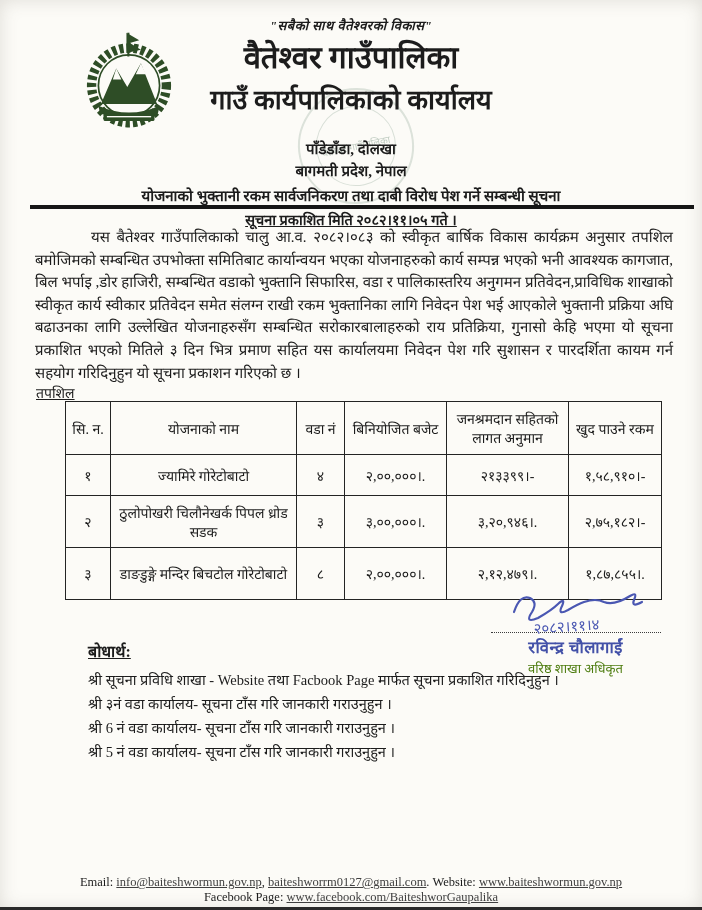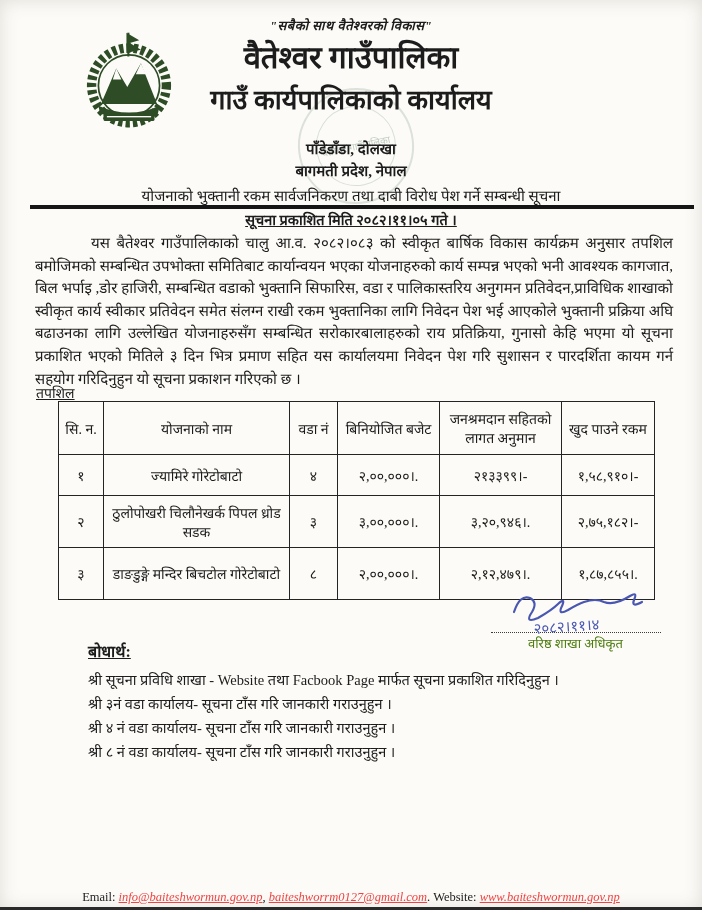--- a/index.html
+++ b/index.html
@@ -12,51 +12,51 @@
   }
   .bottom-edge { position:absolute; left:0; right:0; bottom:0; height:3px; background:#2a2a2a; }
 
   
   .header { position:absolute; top:16px; left:0; right:0; text-align:center; }
   .motto { font-size:13px; font-weight:bold; font-style:italic; letter-spacing:.5px; }
   .muni-title { font-size:31px; font-weight:bold; margin-top:1px; }
   .office-title { font-size:27px; font-weight:bold; margin-top:3px; }
   .addr1 { font-size:15px; font-weight:bold; margin-top:21px; }
   .addr2 { font-size:15px; font-weight:bold; margin-top:2px; }
-  .subject { font-size:15px; font-weight:normal; margin-top:5px; }
+  .subject { font-size:15px; font-weight:bold; margin-top:5px; }
   .pub-date { font-size:14.5px; font-weight:bold; text-decoration:underline; margin-top:4px; }
 
   .emblem { position:absolute; top:30px; left:78px; width:102px; height:104px; }
 
   .seal {
     position:absolute; top:88px; left:298px; width:112px; height:112px;
     border:2px solid rgba(96,130,108,.55); border-radius:50%;
     opacity:.38; transform:rotate(-12deg); pointer-events:none;
   }
   .seal .inner {
     position:absolute; inset:16px; border:1.5px solid rgba(96,130,108,.6); border-radius:50%;
     display:flex; align-items:center; justify-content:center;
     font-size:10px; color:#5e7f6a; text-align:center; padding:4px;
   }
 
   .divider { position:absolute; top:205px; left:30px; right:8px; height:3.5px; background:#161616; }
 
   
   .body-par {
-    position:absolute; top:232px; left:35px; right:29px;
+    position:absolute; top:226px; left:35px; right:29px;
     font-size:15px; line-height:22.6px; text-align:justify; text-indent:56px;
   }
   .table-label {
     position:absolute; top:383px; left:36px;
     font-size:14px; text-decoration:underline;
   }
 
   
   table.projects {
-    position:absolute; top:401px; left:58px; width:596px;
+    position:absolute; top:401px; left:65px; width:596px;
     border-collapse:collapse; table-layout:fixed;
   }
   table.projects th, table.projects td {
     border:1.4px solid #242424; font-size:14px; text-align:center;
     padding:2px 4px; font-weight:normal; overflow:hidden;
   }
   table.projects th { height:48px; }
   table.projects tr.r1 td { height:36px; }
   table.projects tr.r2 td, table.projects tr.r3 td { height:47px; }
 
@@ -68,21 +68,21 @@
   .sig-title { font-size:13px; color:#4d7c0f; margin-top:1px; }
 
   
   .cc { position:absolute; top:640px; left:88px; right:60px; }
   .cc-label { font-size:16px; font-weight:bold; text-decoration:underline; margin-bottom:6px; }
   .cc-item { font-size:14.5px; line-height:24px; }
 
   
   .footer { position:absolute; left:0; right:0; bottom:5px; text-align:center; font-size:12.5px; }
   .footer .line { line-height:15px; }
-  .lnk { text-decoration:underline; color:#ef4444;font-style:italic; }
+  .lnk { text-decoration:underline; color:#404040; }
 </style>
 </head>
 <body>
 
 <div class="page">
 
   <svg class="emblem" viewBox="0 0 120 120" aria-hidden="true">
     <g fill="none" stroke="#2e4d26">
       <circle cx="60" cy="64" r="44" stroke-width="11" stroke-dasharray="5 3.5"></circle>
       <circle cx="60" cy="64" r="36" stroke-width="2"></circle>
@@ -167,31 +167,35 @@
       </tr>
     </tbody>
   </table>
 
   <div class="sig-block">
     <svg class="sig-ink" width="200" height="58" viewBox="0 0 200 58" aria-hidden="true">
       <path d="M38 24 q6 -18 16 -14 q8 4 2 14 q-8 12 6 6 q14 -8 20 -14 q8 -7 4 2 q-5 10 6 4 q10 -6 16 -8 q12 -4 20 0 q10 4 26 -6 q8 -5 4 4 q-3 8 8 2" fill="none" stroke="#4a57b2" stroke-width="2.2" stroke-linecap="round"></path>
       <text x="58" y="46" font-size="15" fill="#4a57b2" transform="rotate(-4 58 46)" font-family="&quot;Liberation Serif&quot;,&quot;DejaVu Serif&quot;,serif">२०८२।११।४</text>
     </svg>
     <div class="sig-dots"></div>
+    <div class="sig-name">रविन्द्र चौलागाईं</div>
     <div class="sig-title">वरिष्ठ शाखा अधिकृत</div>
   </div>
 
   <div class="cc">
     <div class="cc-label">बोधार्थ:</div>
     <div class="cc-item">श्री सूचना प्रविधि शाखा - Website तथा Facbook Page मार्फत सूचना प्रकाशित गरिदिनुहुन ।</div>
     <div class="cc-item">श्री ३नं वडा कार्यालय- सूचना टाँस गरि जानकारी गराउनुहुन ।</div>
-    <div class="cc-item">श्री ४ नं वडा कार्यालय- सूचना टाँस गरि जानकारी गराउनुहुन ।</div>
-    <div class="cc-item">श्री ८ नं वडा कार्यालय- सूचना टाँस गरि जानकारी गराउनुहुन ।</div>
+    <div class="cc-item">श्री 6 नं वडा कार्यालय- सूचना टाँस गरि जानकारी गराउनुहुन ।</div>
+    <div class="cc-item">श्री 5 नं वडा कार्यालय- सूचना टाँस गरि जानकारी गराउनुहुन ।</div>
   </div>
 
   <div class="footer">
     <div class="line">
       <span>Email: </span><span class="lnk">info@baiteshwormun.gov.np</span><span>, </span><span class="lnk">baiteshworrm0127@gmail.com</span><span>. Website: </span><span class="lnk">www.baiteshwormun.gov.np</span>
     </div>
+    <div class="line">
+      <span>Facebook Page: </span><span class="lnk">www.facebook.com/BaiteshworGaupalika</span>
+    </div>
   </div>
 
   <div class="bottom-edge"></div>
 </div>
 
 </body></html>

